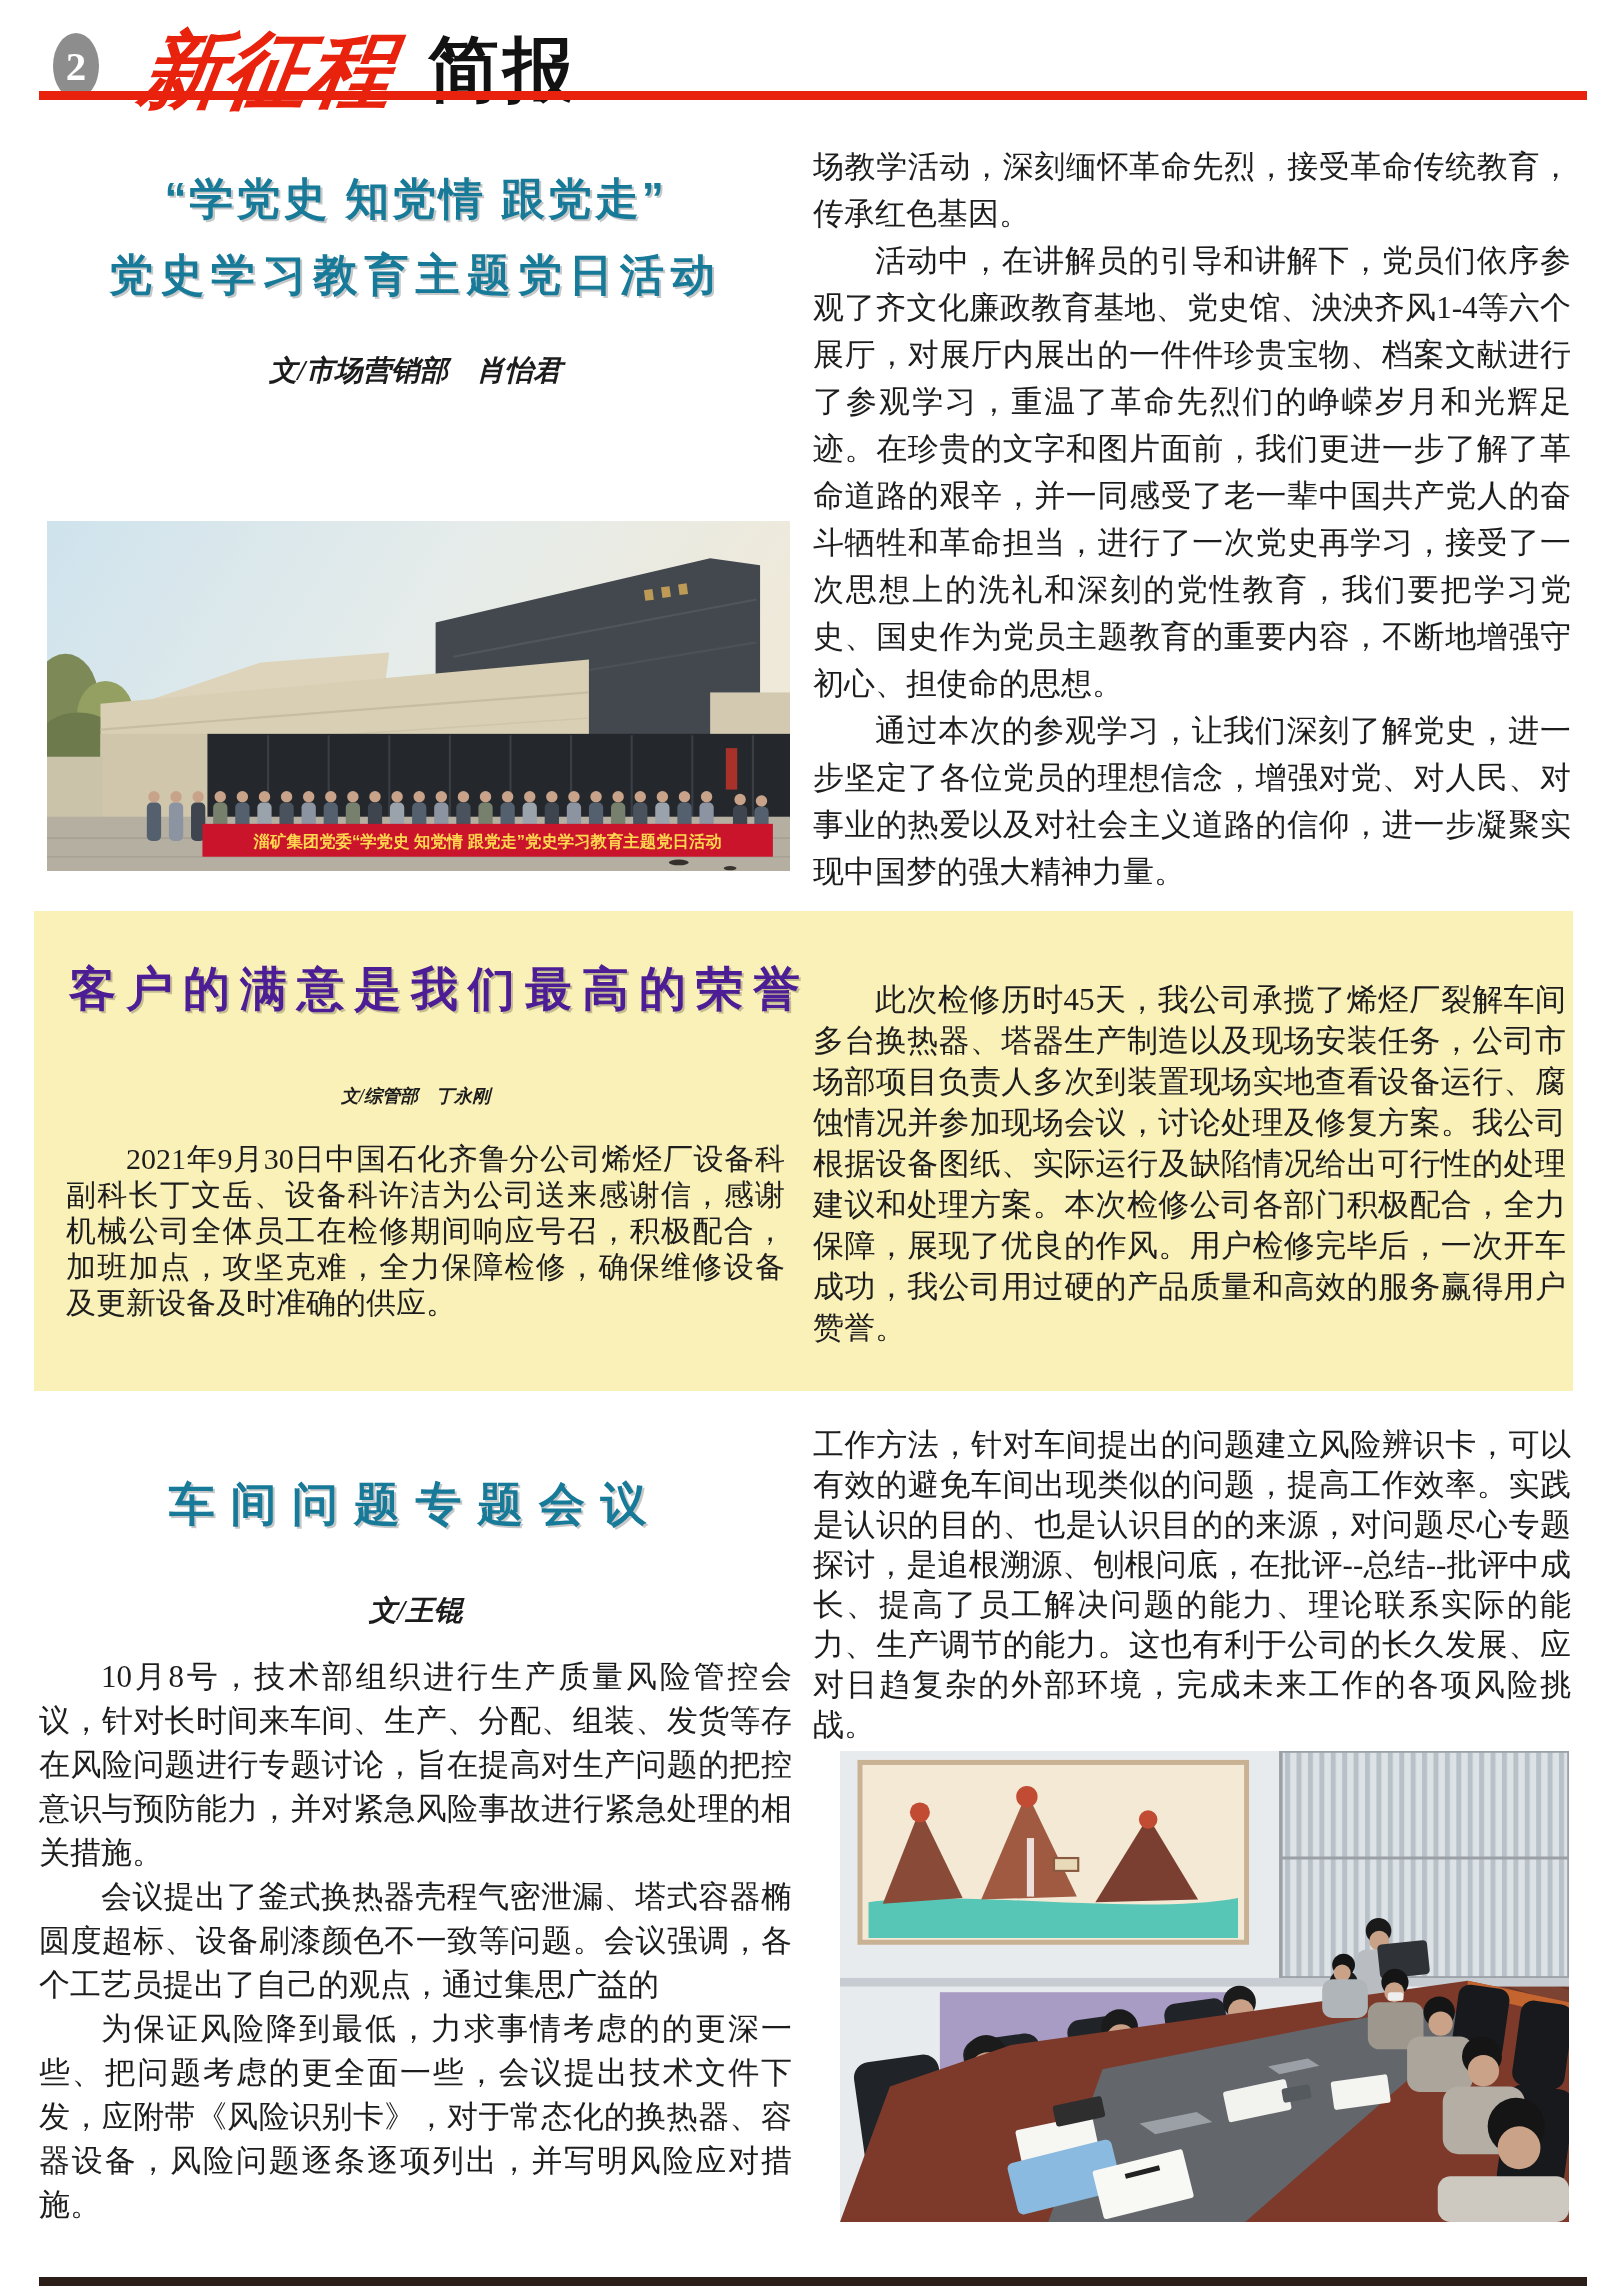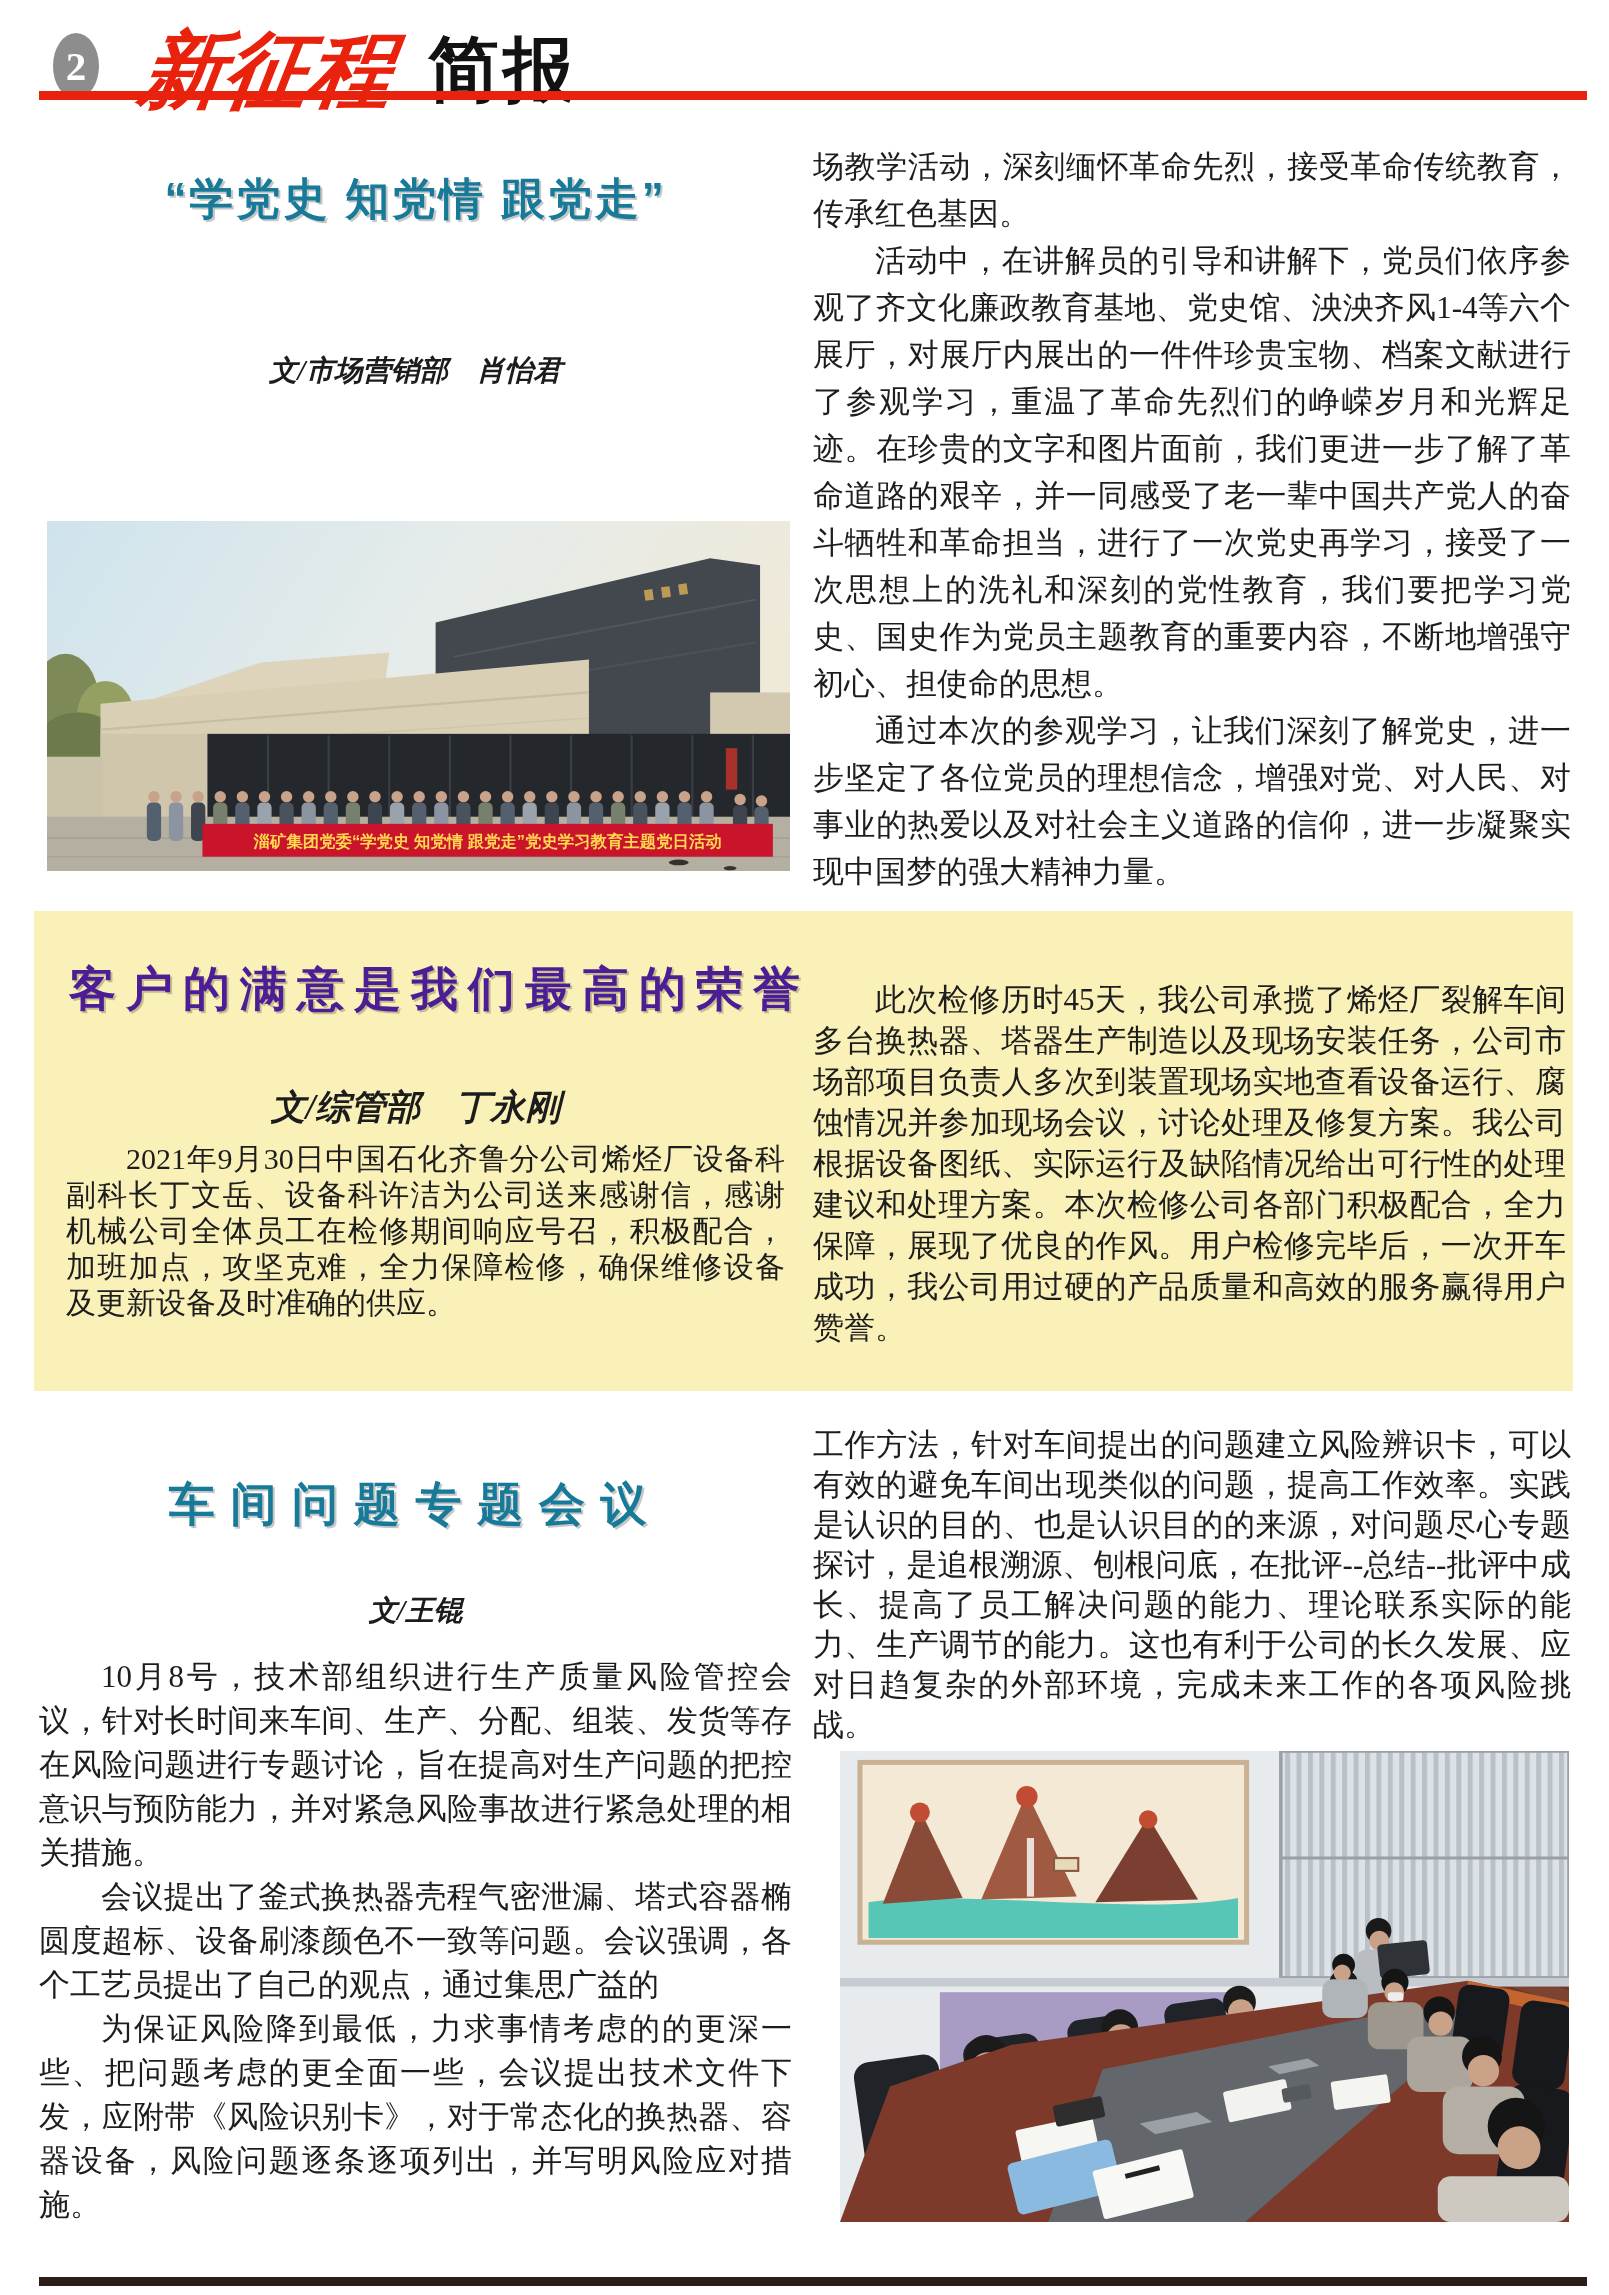--- a/index.html
+++ b/index.html
@@ -31,20 +31,21 @@
 <div class="page">
 
   <div class="abs badge">
     <span>2</span>
   </div>
   <div class="abs logo">新征程</div>
   <div class="abs masthead-title">简报</div>
   <div class="abs rule" style="left:39px;top:91px;width:1548px;height:9.3px;"></div>
 
   <div class="abs headline h-teal" style="left:39px;top:175px;width:753px;font-size:44px;letter-spacing:2.9px;">“学党史 知党情 跟党走”</div>
+  <div class="abs headline h-teal" style="left:39px;top:251px;width:753px;font-size:44px;letter-spacing:7.1px;">党史学习教育主题党日活动</div>
   <div class="abs byline" style="left:39px;top:352px;width:753px;font-size:28.5px;">文/市场营销部　肖怡君</div>
 
   <figure class="abs" style="left:47px;top:521px;width:743px;height:350px;">
     <svg viewBox="0 0 1042 490" preserveAspectRatio="none">
       <defs>
         <linearGradient id="sky1" x1="0" y1="0" x2="1" y2="0.3">
           <stop offset="0" stop-color="#cfe3ed"></stop>
             <stop offset="0.55" stop-color="#e6ecea"></stop>
             <stop offset="1" stop-color="#efe9d9"></stop>
         </linearGradient>
@@ -133,21 +134,21 @@
   </figure>
 
   <div class="abs bodycol" style="left:813px;top:143px;width:758px;font-size:31px;line-height:47px;">
     <p>场教学活动，深刻缅怀革命先烈，接受革命传统教育，传承红色基因。</p>
     <p class="indent">活动中，在讲解员的引导和讲解下，党员们依序参观了齐文化廉政教育基地、党史馆、泱泱齐风1-4等六个展厅，对展厅内展出的一件件珍贵宝物、档案文献进行了参观学习，重温了革命先烈们的峥嵘岁月和光辉足迹。在珍贵的文字和图片面前，我们更进一步了解了革命道路的艰辛，并一同感受了老一辈中国共产党人的奋斗牺牲和革命担当，进行了一次党史再学习，接受了一次思想上的洗礼和深刻的党性教育，我们要把学习党史、国史作为党员主题教育的重要内容，不断地增强守初心、担使命的思想。</p>
     <p class="indent">通过本次的参观学习，让我们深刻了解党史，进一步坚定了各位党员的理想信念，增强对党、对人民、对事业的热爱以及对社会主义道路的信仰，进一步凝聚实现中国梦的强大精神力量。</p>
   </div>
 
   <div class="abs" style="left:34px;top:911px;width:1539px;height:480px;background:#faf1b8;"></div>
   <div class="abs headline h-red" style="left:39px;top:964px;width:753px;font-size:47px;letter-spacing:10px;">客户的满意是我们最高的荣誉</div>
-  <div class="abs byline" style="left:39px;top:1084px;width:753px;font-size:35px;">文/综管部　丁永刚</div>
+  <div class="abs byline" style="left:39px;top:1084px;width:753px;font-size:18px;">文/综管部　丁永刚</div>
   <div class="abs bodycol" style="left:66px;top:1141px;width:719px;font-size:30px;line-height:36px;">
     <p class="indent">2021年9月30日中国石化齐鲁分公司烯烃厂设备科副科长丁文岳、设备科许洁为公司送来感谢信，感谢机械公司全体员工在检修期间响应号召，积极配合，加班加点，攻坚克难，全力保障检修，确保维修设备及更新设备及时准确的供应。</p>
   </div>
   <div class="abs bodycol" style="left:813px;top:979px;width:753px;font-size:31px;line-height:41px;">
     <p class="indent">此次检修历时45天，我公司承揽了烯烃厂裂解车间多台换热器、塔器生产制造以及现场安装任务，公司市场部项目负责人多次到装置现场实地查看设备运行、腐蚀情况并参加现场会议，讨论处理及修复方案。我公司根据设备图纸、实际运行及缺陷情况给出可行性的处理建议和处理方案。本次检修公司各部门积极配合，全力保障，展现了优良的作风。用户检修完毕后，一次开车成功，我公司用过硬的产品质量和高效的服务赢得用户赞誉。</p>
   </div>
 
   <div class="abs byline" style="left:39px;top:1592px;width:753px;font-size:28.5px;">文/王锟</div>
   <div class="abs headline h-teal" style="left:39px;top:1480px;width:753px;font-size:46px;letter-spacing:15.7px;">车间问题专题会议</div>
   <div class="abs bodycol" style="left:39px;top:1655px;width:753px;font-size:31px;line-height:44px;">

